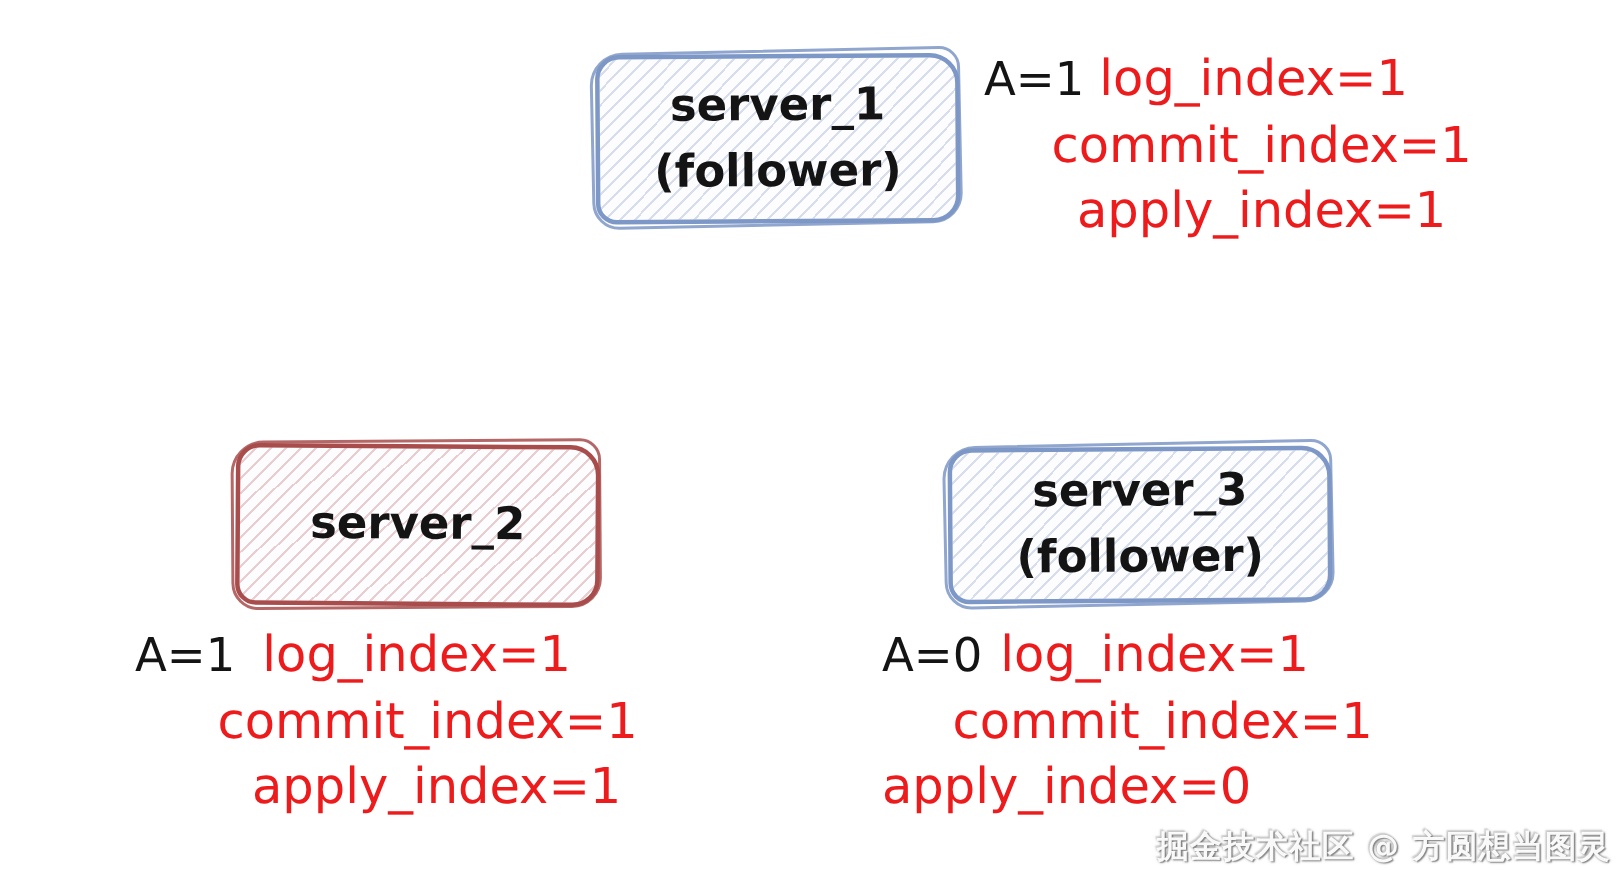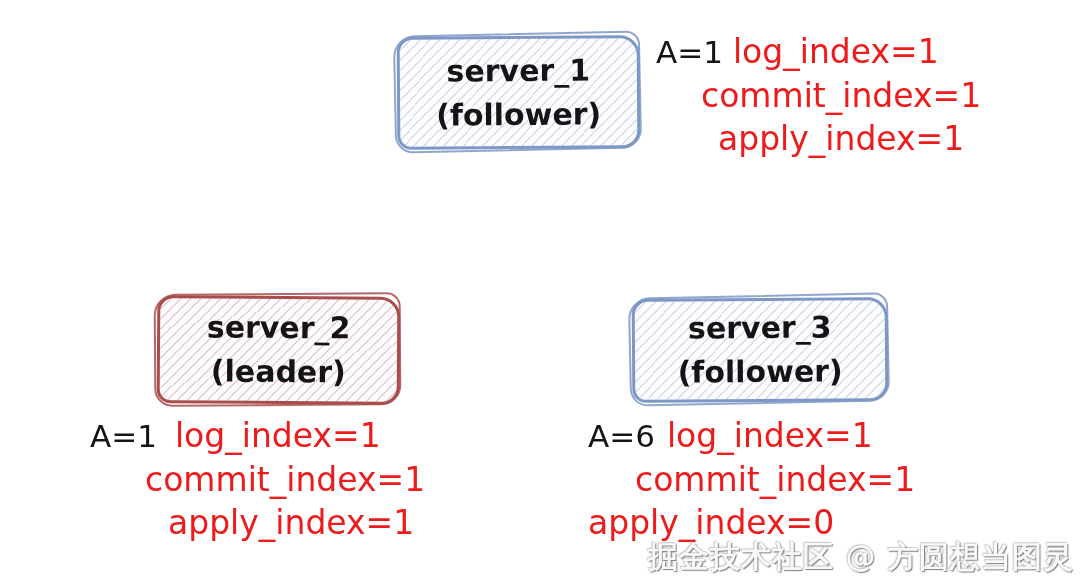--- a/index.html
+++ b/index.html
@@ -80,21 +80,21 @@
 
   
   .tilt-a { transform: rotate(-0.4deg); }
   .tilt-b { transform: rotate(0.4deg); }
 
   
   .watermark {
     position: absolute;
     right: 6px;
     bottom: 2px;
-    font-size: 30px;
+    font-size: 21px;
     font-weight: bold;
     letter-spacing: 1px;
     color: rgba(255, 255, 255, 0.95);
     text-shadow:
       1px 1px 1px rgba(110, 110, 110, 0.85),
       -1px -1px 1px rgba(160, 160, 160, 0.45),
       0 0 2px rgba(130, 130, 130, 0.55);
     white-space: nowrap;
   }
 </style>
@@ -112,40 +112,39 @@
     <div class="state-line first">
       <span class="a-value" style="margin-right:10px;">A=1</span>
       <span>log_index=1</span>
     </div>
     <div class="state-line" style="margin-left:45px;">commit_index=1</div>
     <div class="state-line" style="margin-left:62px;">apply_index=1</div>
   </div>
 
   <div class="server-box leader tilt-b" style="left:157px; top:296px; width:243px; height:108px;">
     <div class="server-name">server_2</div>
-    <div class="server-role">(leader)</div>
   </div>
 
   <div class="state-block" style="left:90px; top:414px;">
     <div class="state-line first">
       <span class="a-value" style="margin-right:18px;">A=1</span>
       <span>log_index=1</span>
     </div>
     <div class="state-line" style="margin-left:55px;">commit_index=1</div>
     <div class="state-line" style="margin-left:78px;">apply_index=1</div>
   </div>
 
   <div class="server-box follower tilt-a" style="left:632px; top:298px; width:256px; height:104px;">
     <div class="server-name">server_3</div>
     <div class="server-role">(follower)</div>
   </div>
 
   <div class="state-block" style="left:588px; top:414px;">
     <div class="state-line first">
-      <span class="a-value" style="margin-right:12px;">A=6</span>
+      <span class="a-value" style="margin-right:12px;">A=0</span>
       <span>log_index=1</span>
     </div>
     <div class="state-line" style="margin-left:47px;">commit_index=1</div>
     <div class="state-line" style="">apply_index=0</div>
   </div>
 
   <div class="watermark">掘金技术社区 @ 方圆想当图灵</div>
 
 </div>
 

